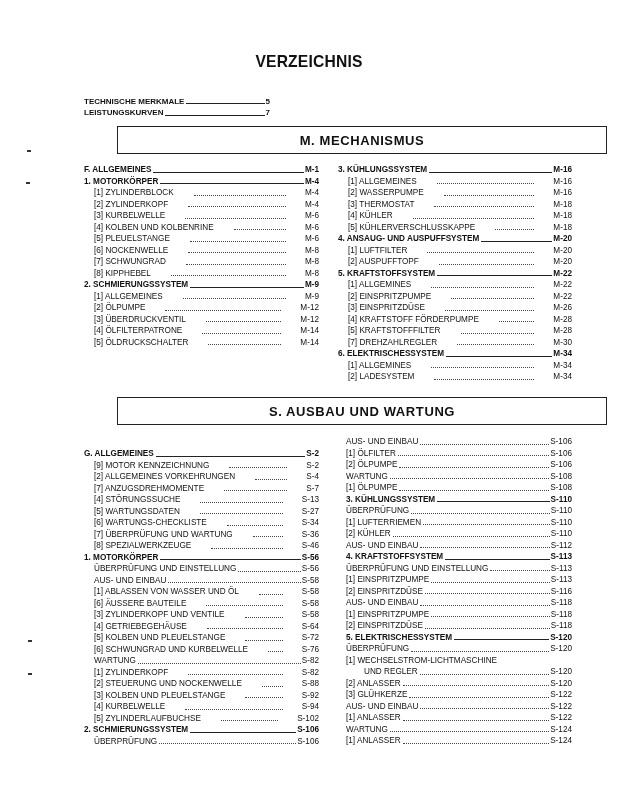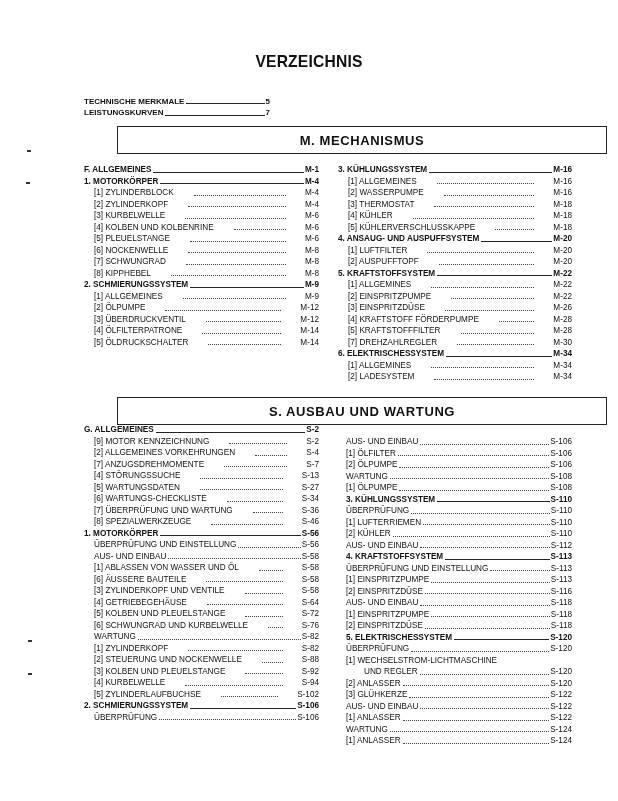--- a/index.html
+++ b/index.html
@@ -217,21 +217,21 @@
       <span class="pg">M-34</span>
     </div>
     <div class="row lv1">
       <span class="lbl">[2]  LADESYSTEM</span>
       <span class="lead dots"></span>
       <span class="pg">M-34</span>
     </div>
   </div>
 
 <div class="box" style="top:397px;">S.  AUSBAU UND WARTUNG</div>
-<div class="col" id="s-left" style="left:84px; top:424px; width:235px;">
+<div class="col" id="s-left" style="left:84px; top:448px; width:235px;">
     <div class="row lv0">
       <span class="lbl">G. ALLGEMEINES</span>
       <span class="lead"></span>
       <span class="pg">S-2</span>
     </div>
     <div class="row lv1">
       <span class="lbl">[9]  MOTOR KENNZEICHNUNG</span>
       <span class="lead dots"></span>
       <span class="pg">S-2</span>
     </div>

